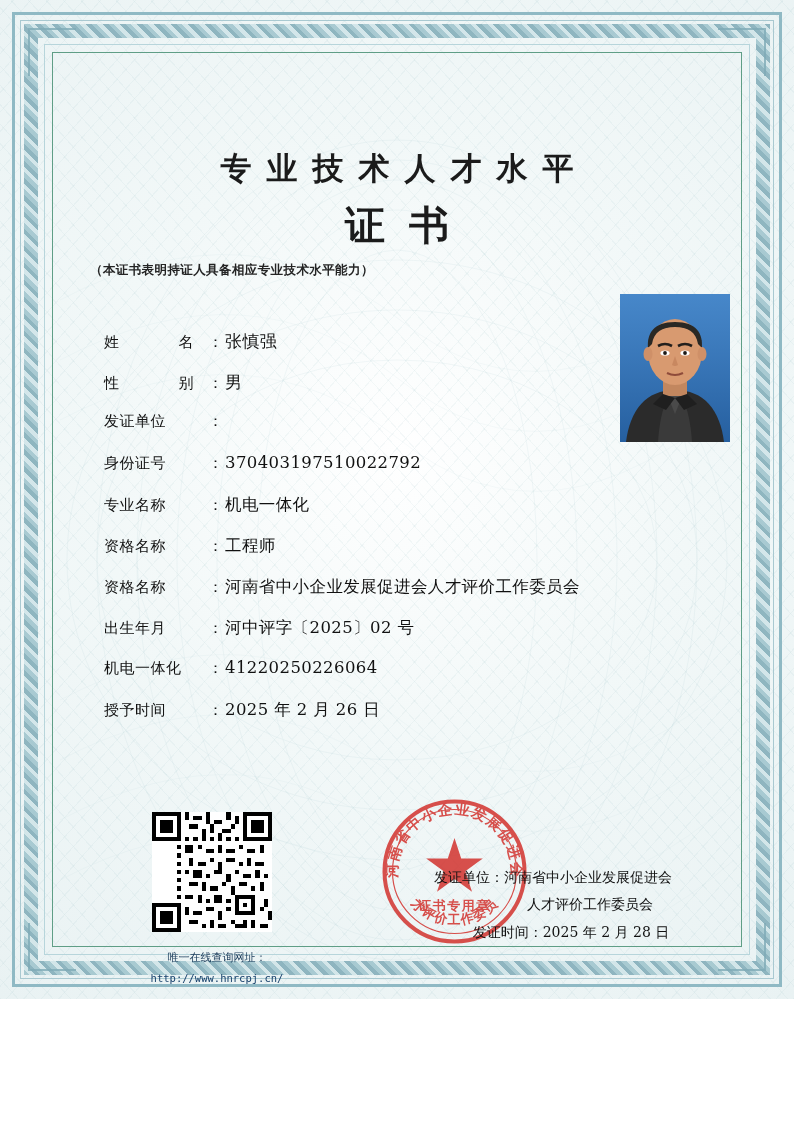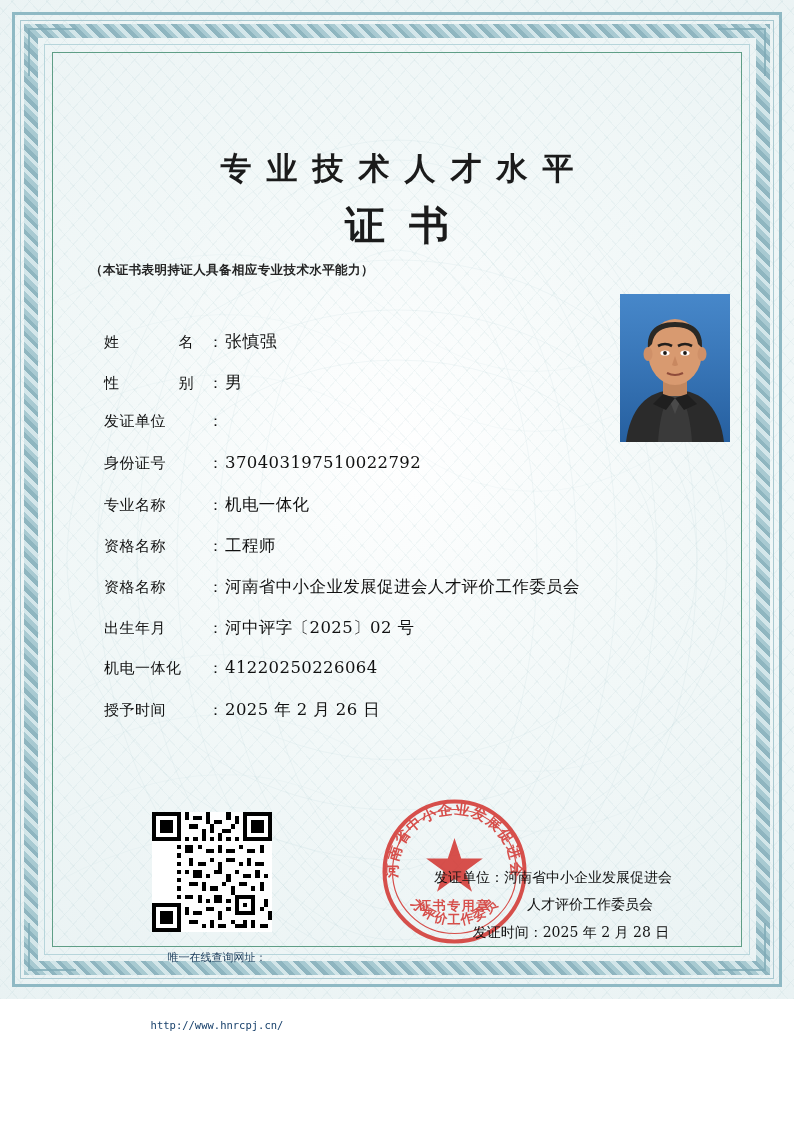--- a/index.html
+++ b/index.html
@@ -207,21 +207,20 @@
     font-family: "DejaVu Serif", serif;
     font-size: 11px;
     color: #1b3b5a;
     line-height: 1.9;
     text-align: center;
   }
   .qr-caption .url {
     font-family: "DejaVu Sans Mono", monospace;
     font-size: 10.5px;
     color: #17406b;
-    margin-top: 47px;
   }
 
   
   .issuer {
     position: absolute;
     right: 24px;
     top: 812px;
     width: 330px;
     font-family: "DejaVu Serif", serif;
     font-size: 14px;

